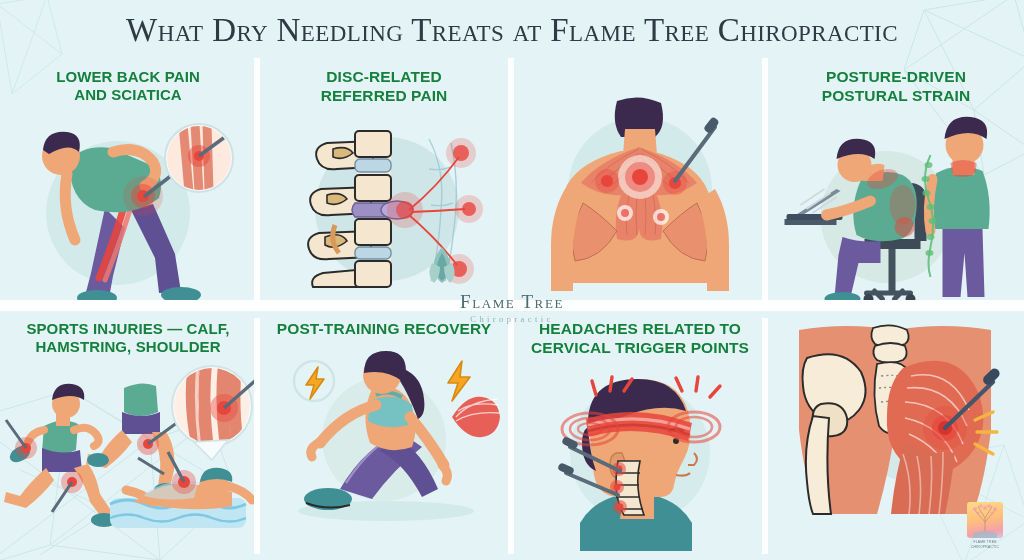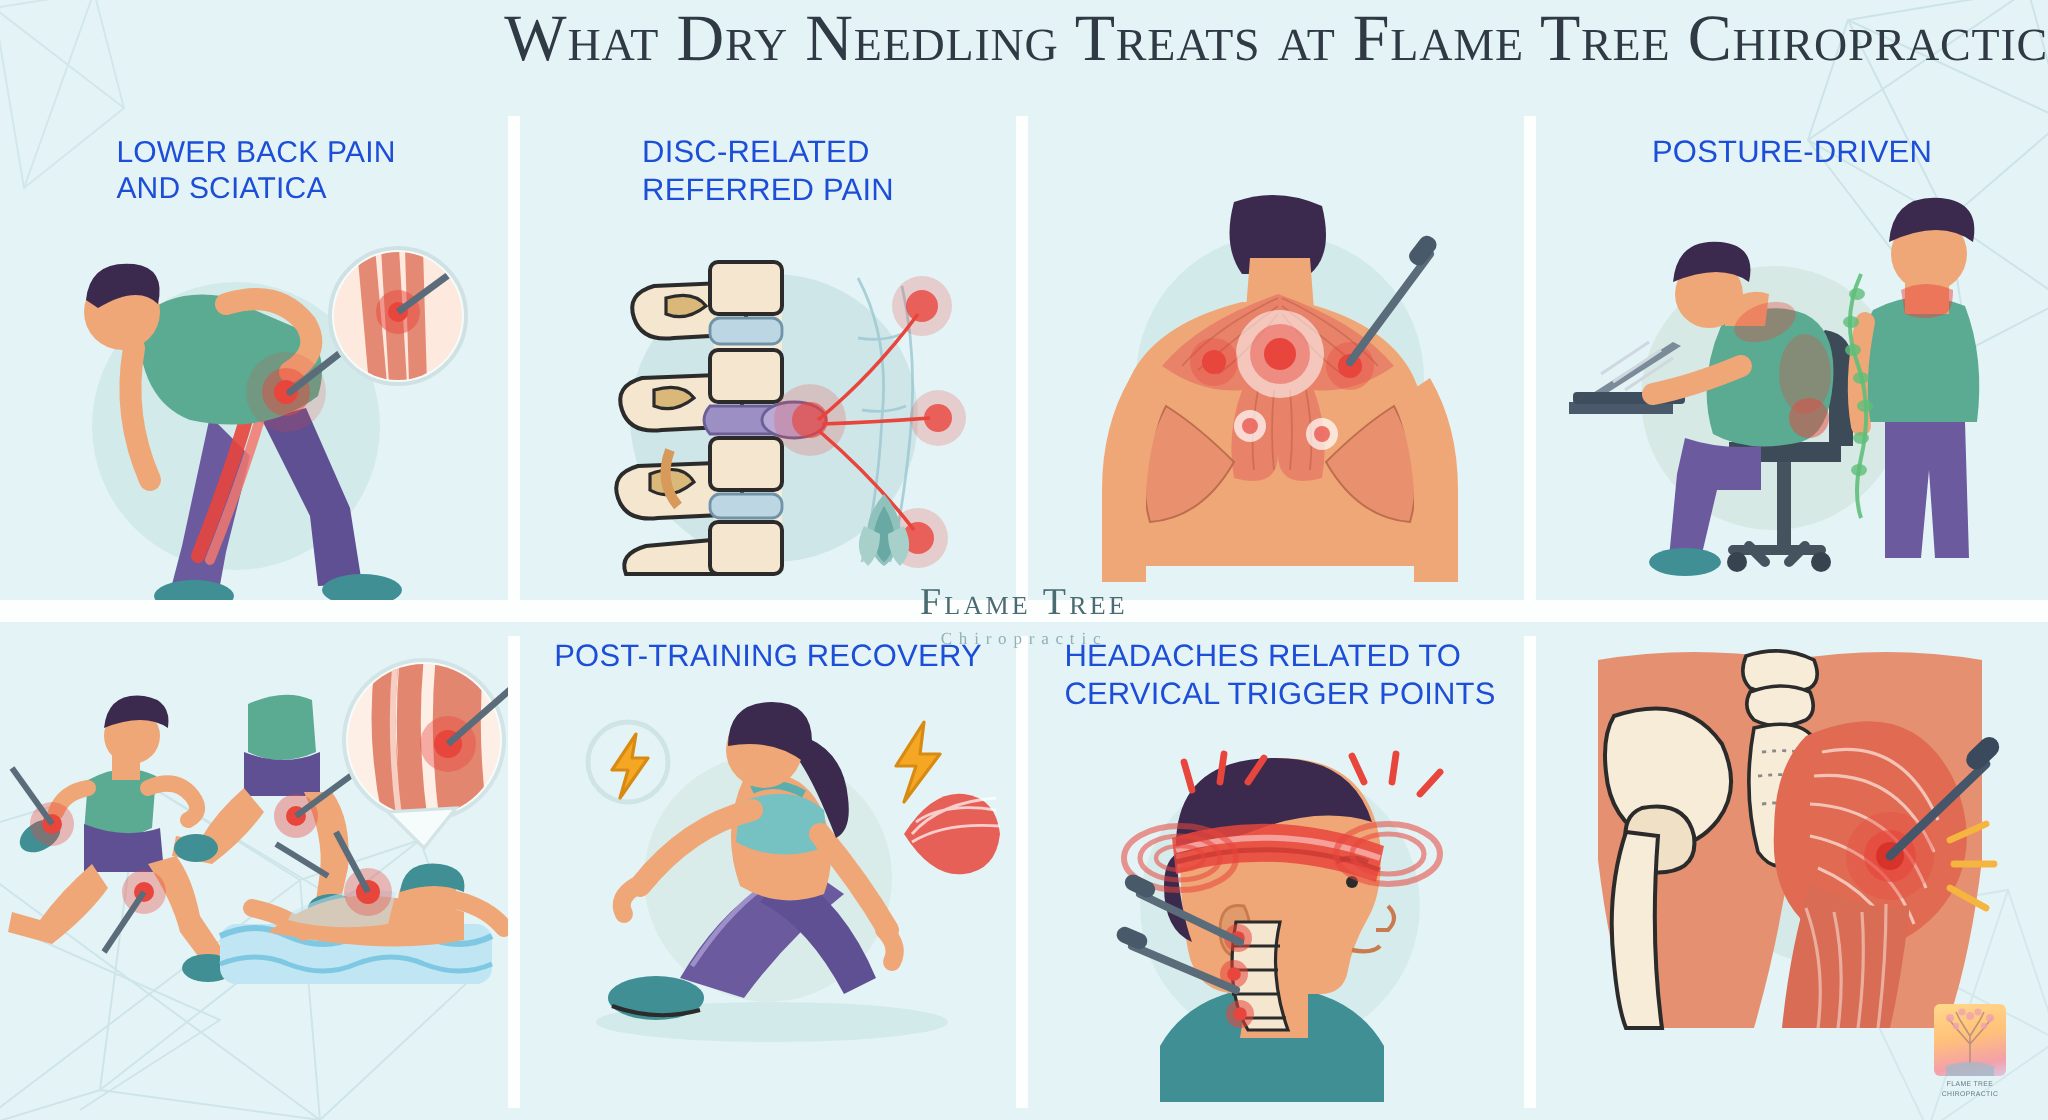--- a/index.html
+++ b/index.html
@@ -14,22 +14,22 @@
 
   
   .deco{position:absolute;pointer-events:none;opacity:.55;}
   .deco.tr{top:-10px;right:-10px;width:170px;height:190px;}
   .deco.bl{left:-20px;bottom:-10px;width:260px;height:190px;}
   .deco.tl{left:-8px;top:-6px;width:110px;height:120px;}
   .deco.br{right:-10px;bottom:-10px;width:130px;height:130px;}
 
   
   .title{
-    position:absolute;left:0;right:0;top:2px;
-    text-align:right;
+    position:absolute;left:0;right:0;top:12px;
+    text-align:center;
     font-family:"Liberation Serif", serif;
     font-size:33px;
     letter-spacing:.4px;
     color:#2f3a44;
     font-variant:small-caps;
     white-space:nowrap;
     z-index:6;
   }
 
   
@@ -51,22 +51,22 @@
   .vline{position:absolute;top:58px;width:6px;background:#fdffff;z-index:4;}
   .v1{left:254px;height:246px;}
   .v2{left:508px;height:246px;}
   .v3{left:762px;height:246px;}
   .v1b{left:254px;top:318px;height:236px;}
   .v2b{left:508px;top:318px;height:236px;}
   .v3b{left:762px;top:318px;height:236px;}
   .hline{position:absolute;left:0;right:0;top:300px;height:11px;background:#fdffff;z-index:4;}
 
   .cap{
-    font-size:15.5px;font-weight:normal;color:#1d4ed8;
-    line-height:1.2;letter-spacing:.1px;
+    font-size:15.5px;font-weight:bold;color:#15803d;
+    text-align:center;line-height:1.2;letter-spacing:.1px;
     text-transform:uppercase;
     z-index:5;
   }
   .cap.one{font-size:15px;}
   .art{position:relative;width:100%;flex:1;margin-top:4px;}
   svg{display:block;overflow:visible;}
   .svgwrap{position:absolute;left:50%;top:0;transform:translateX(-50%);}
 
   
   .centerlogo{
@@ -293,20 +293,21 @@
 
           <line x1="150" y1="90" x2="190" y2="36" stroke="#5a6b7a" stroke-width="4" stroke-linecap="round"></line>
           <rect x="178" y="30" width="16" height="9" rx="4" transform="rotate(-52 186 34)" fill="#48596a"></rect>
         </svg>
       </div>
     </div>
 
     <div class="cell">
       <div class="cap">
         <span>Posture-driven</span><br>
+        <span>postural strain</span>
       </div>
       <div class="art">
         <svg class="svgwrap" width="235" height="200" viewBox="0 0 235 200">
           <circle cx="108" cy="108" r="66" fill="#d6e9e5"></circle>
 
           <path d="M6 110 l52 0 l0 6 l-52 0 z" fill="#4a5a6b"></path>
           <path d="M14 108 l44 -28 l4 2 l-44 28 z" fill="#7b8b99"></path>
           <rect x="8" y="105" width="56" height="6" rx="2" fill="#3f4e5e"></rect>
           <g stroke="#cfd8de" stroke-width="1.6">
             <path d="M22 96 l24 -16 M28 100 l24 -16 M34 104 l24 -16"></path>
@@ -355,20 +356,24 @@
               <ellipse cx="6" cy="112" rx="4" ry="3"></ellipse>
                 <ellipse cx="4" cy="128" rx="4" ry="3"></ellipse>
               <ellipse cx="3" cy="144" rx="4" ry="3"></ellipse>
             </g>
           </g>
         </svg>
       </div>
     </div>
 
     <div class="cell">
+      <div class="cap one">
+        <span>Sports injuries — calf,</span><br>
+        <span>hamstring, shoulder</span>
+      </div>
       <div class="art">
         <svg class="svgwrap" width="248" height="190" viewBox="0 0 248 190">
 
           <g transform="translate(6,4)">
             <path d="M34 62 q18 -10 34 -2 l-2 26 q-16 8 -34 2 z" fill="#5aab92"></path>
             <path d="M32 84 q20 8 38 2 l2 22 l-40 0 z" fill="#5f5093"></path>
             <path d="M36 104 q-16 14 -26 28 l-14 -4 l-2 10 l22 6 q18 -14 28 -28 z" fill="#efa777"></path>
             <path d="M64 104 q12 18 16 34 l12 16 l10 -6 l-12 -18 q-4 -20 -12 -30 z" fill="#efa777"></path>
             <path d="M64 66 q14 -6 22 4 q6 8 -2 12" stroke="#efa777" stroke-width="8" fill="none" stroke-linecap="round"></path>
             <path d="M34 66 q-12 2 -16 12" stroke="#efa777" stroke-width="8" fill="none" stroke-linecap="round"></path>

